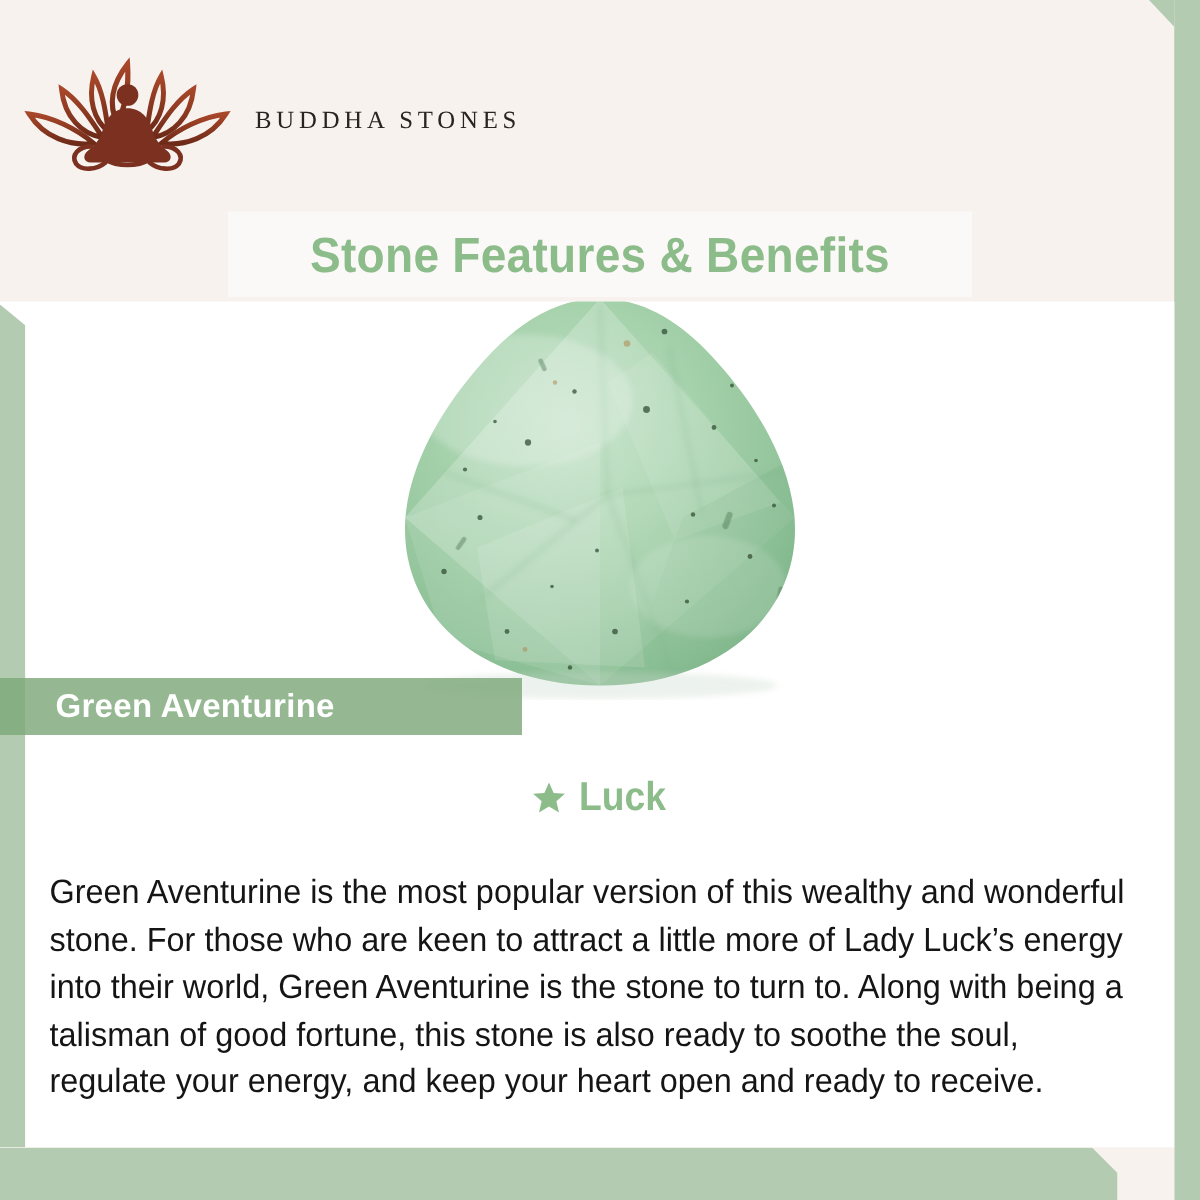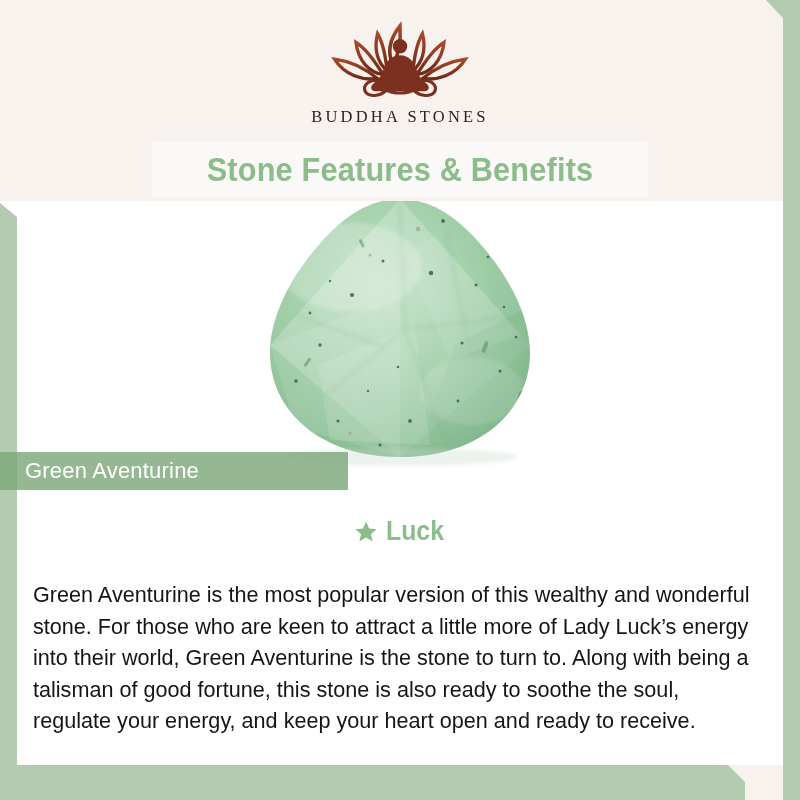--- a/index.html
+++ b/index.html
@@ -21,21 +21,21 @@
   .frame-right-wide{position:absolute;right:0;top:0;width:17px;height:201px;background:#b3cbb0;}
   .frame-left{position:absolute;left:0;top:203px;width:17px;height:562px;background:#b3cbb0;
       clip-path:polygon(0 0,17px 14px,17px 100%,0 100%);}
   .frame-bottom{position:absolute;left:0;bottom:0;width:800px;height:35px;background:#b3cbb0;
       clip-path:polygon(0 0,728px 0,745px 17px,745px 35px,0 35px);}
   .frame-topright-notch{position:absolute;right:17px;top:0;width:17px;height:18px;background:#b3cbb0;
       clip-path:polygon(0 0,100% 0,100% 100%,17px 18px);}
 
   
   .logo-wrap{position:absolute;left:0;top:18px;width:800px;height:120px;
-    display:flex;flex-direction:column;align-items:center;justify-content:flex-start;}
+    display:flex;flex-direction:row;align-items:center;justify-content:flex-start;}
   .logo-mark{width:170px;height:86px;display:block;}
   .logo-word{
     font-family:"Liberation Serif",serif;
     font-size:16.5px;letter-spacing:3.2px;color:#2b2320;
     margin-top:3px;white-space:nowrap;
   }
 
   
   .title-band{position:absolute;left:152px;top:141px;width:496px;height:57px;
      background:rgba(255,255,255,0.55);}
@@ -45,21 +45,21 @@
      font-weight:bold;font-size:33px;letter-spacing:.2px;
      color:#8cbc8a;transform:scaleX(.93);transform-origin:center;white-space:nowrap;}
 
   
   .stone-stage{position:absolute;left:17px;top:201px;width:766px;height:266px;overflow:hidden;}
   .stone-svg{position:absolute;left:50%;top:-6px;transform:translateX(-50%);}
 
   
   .label-band{position:absolute;left:0;top:452px;width:348px;height:38px;
      background:rgba(126,168,122,0.82);display:flex;align-items:center;}
-  .label-text{padding-left:25px;color:#ffffff;font-size:22px;font-weight:400;
+  .label-text{padding-left:37px;color:#ffffff;font-size:22px;font-weight:700;
      letter-spacing:.2px;white-space:nowrap;}
 
   
   .features{position:absolute;left:2px;top:516px;width:800px;
      display:flex;align-items:center;justify-content:center;gap:24px;}
   .feature{display:flex;align-items:center;gap:8px;}
   .star{width:24px;height:24px;flex:0 0 auto;display:block;}
   .feature-label{
      font-family:"Liberation Sans Narrow","Liberation Sans",sans-serif;
      font-weight:bold;font-size:27px;color:#8cbc8a;

